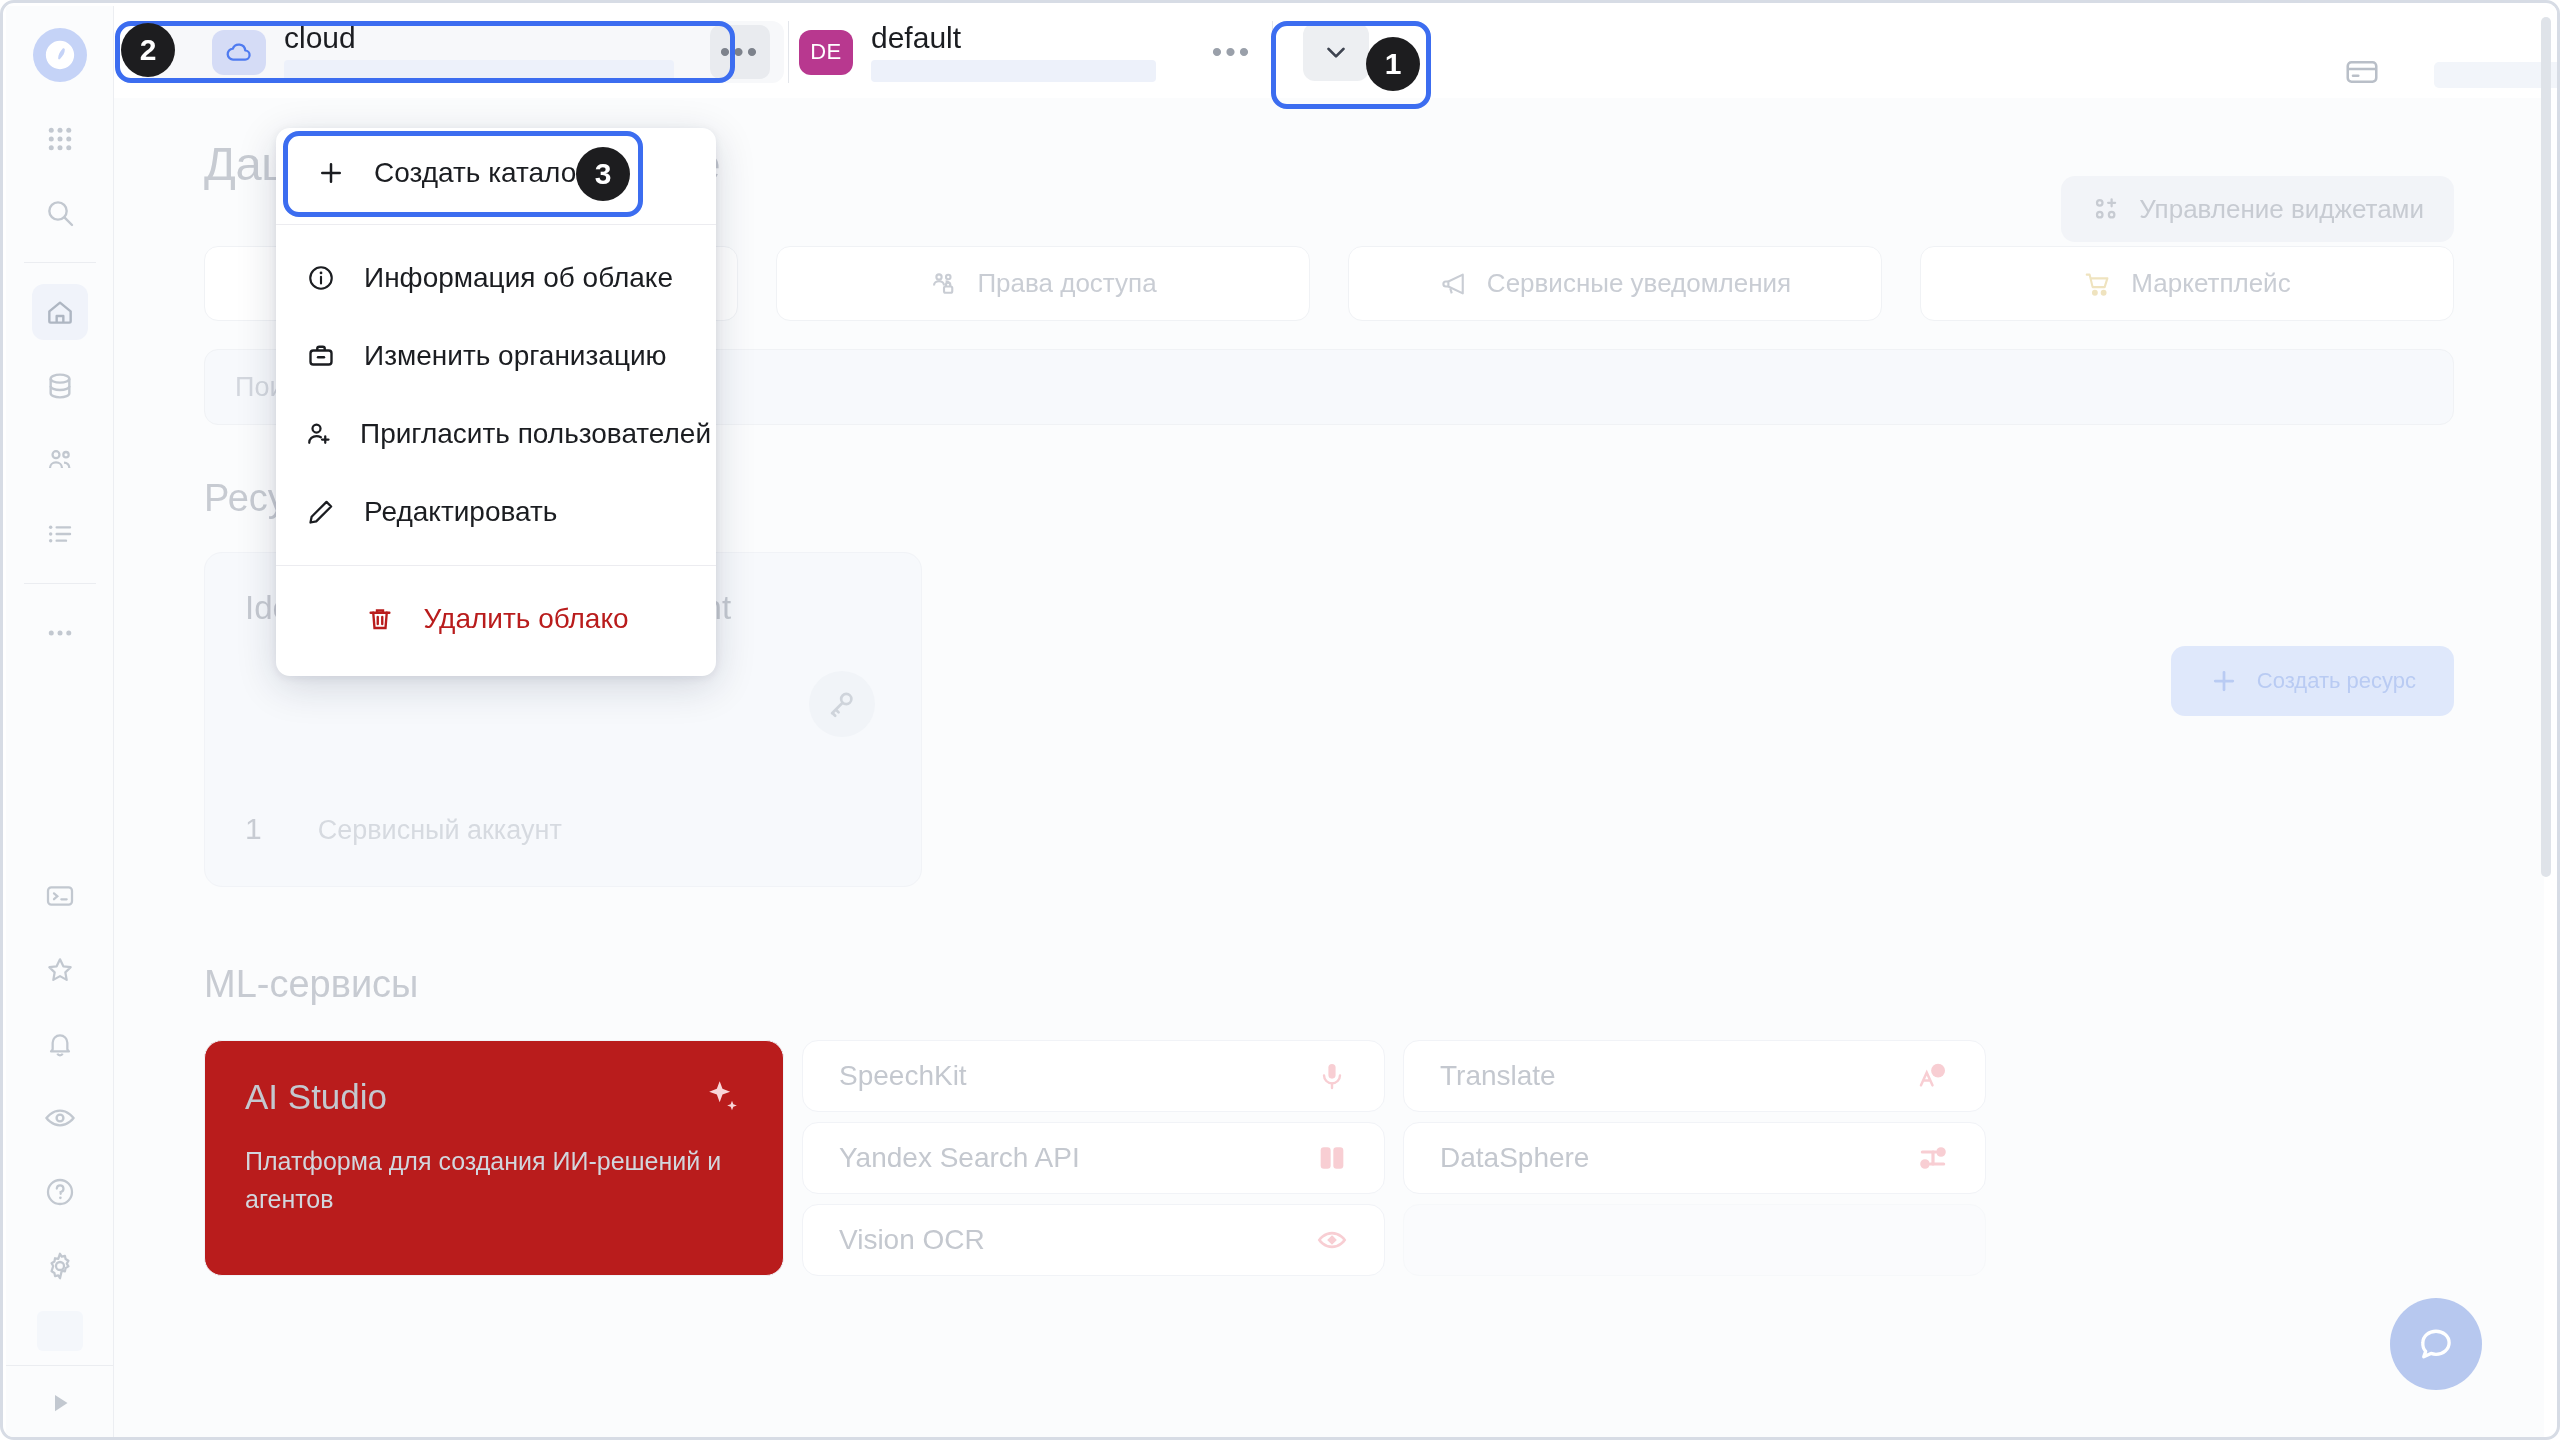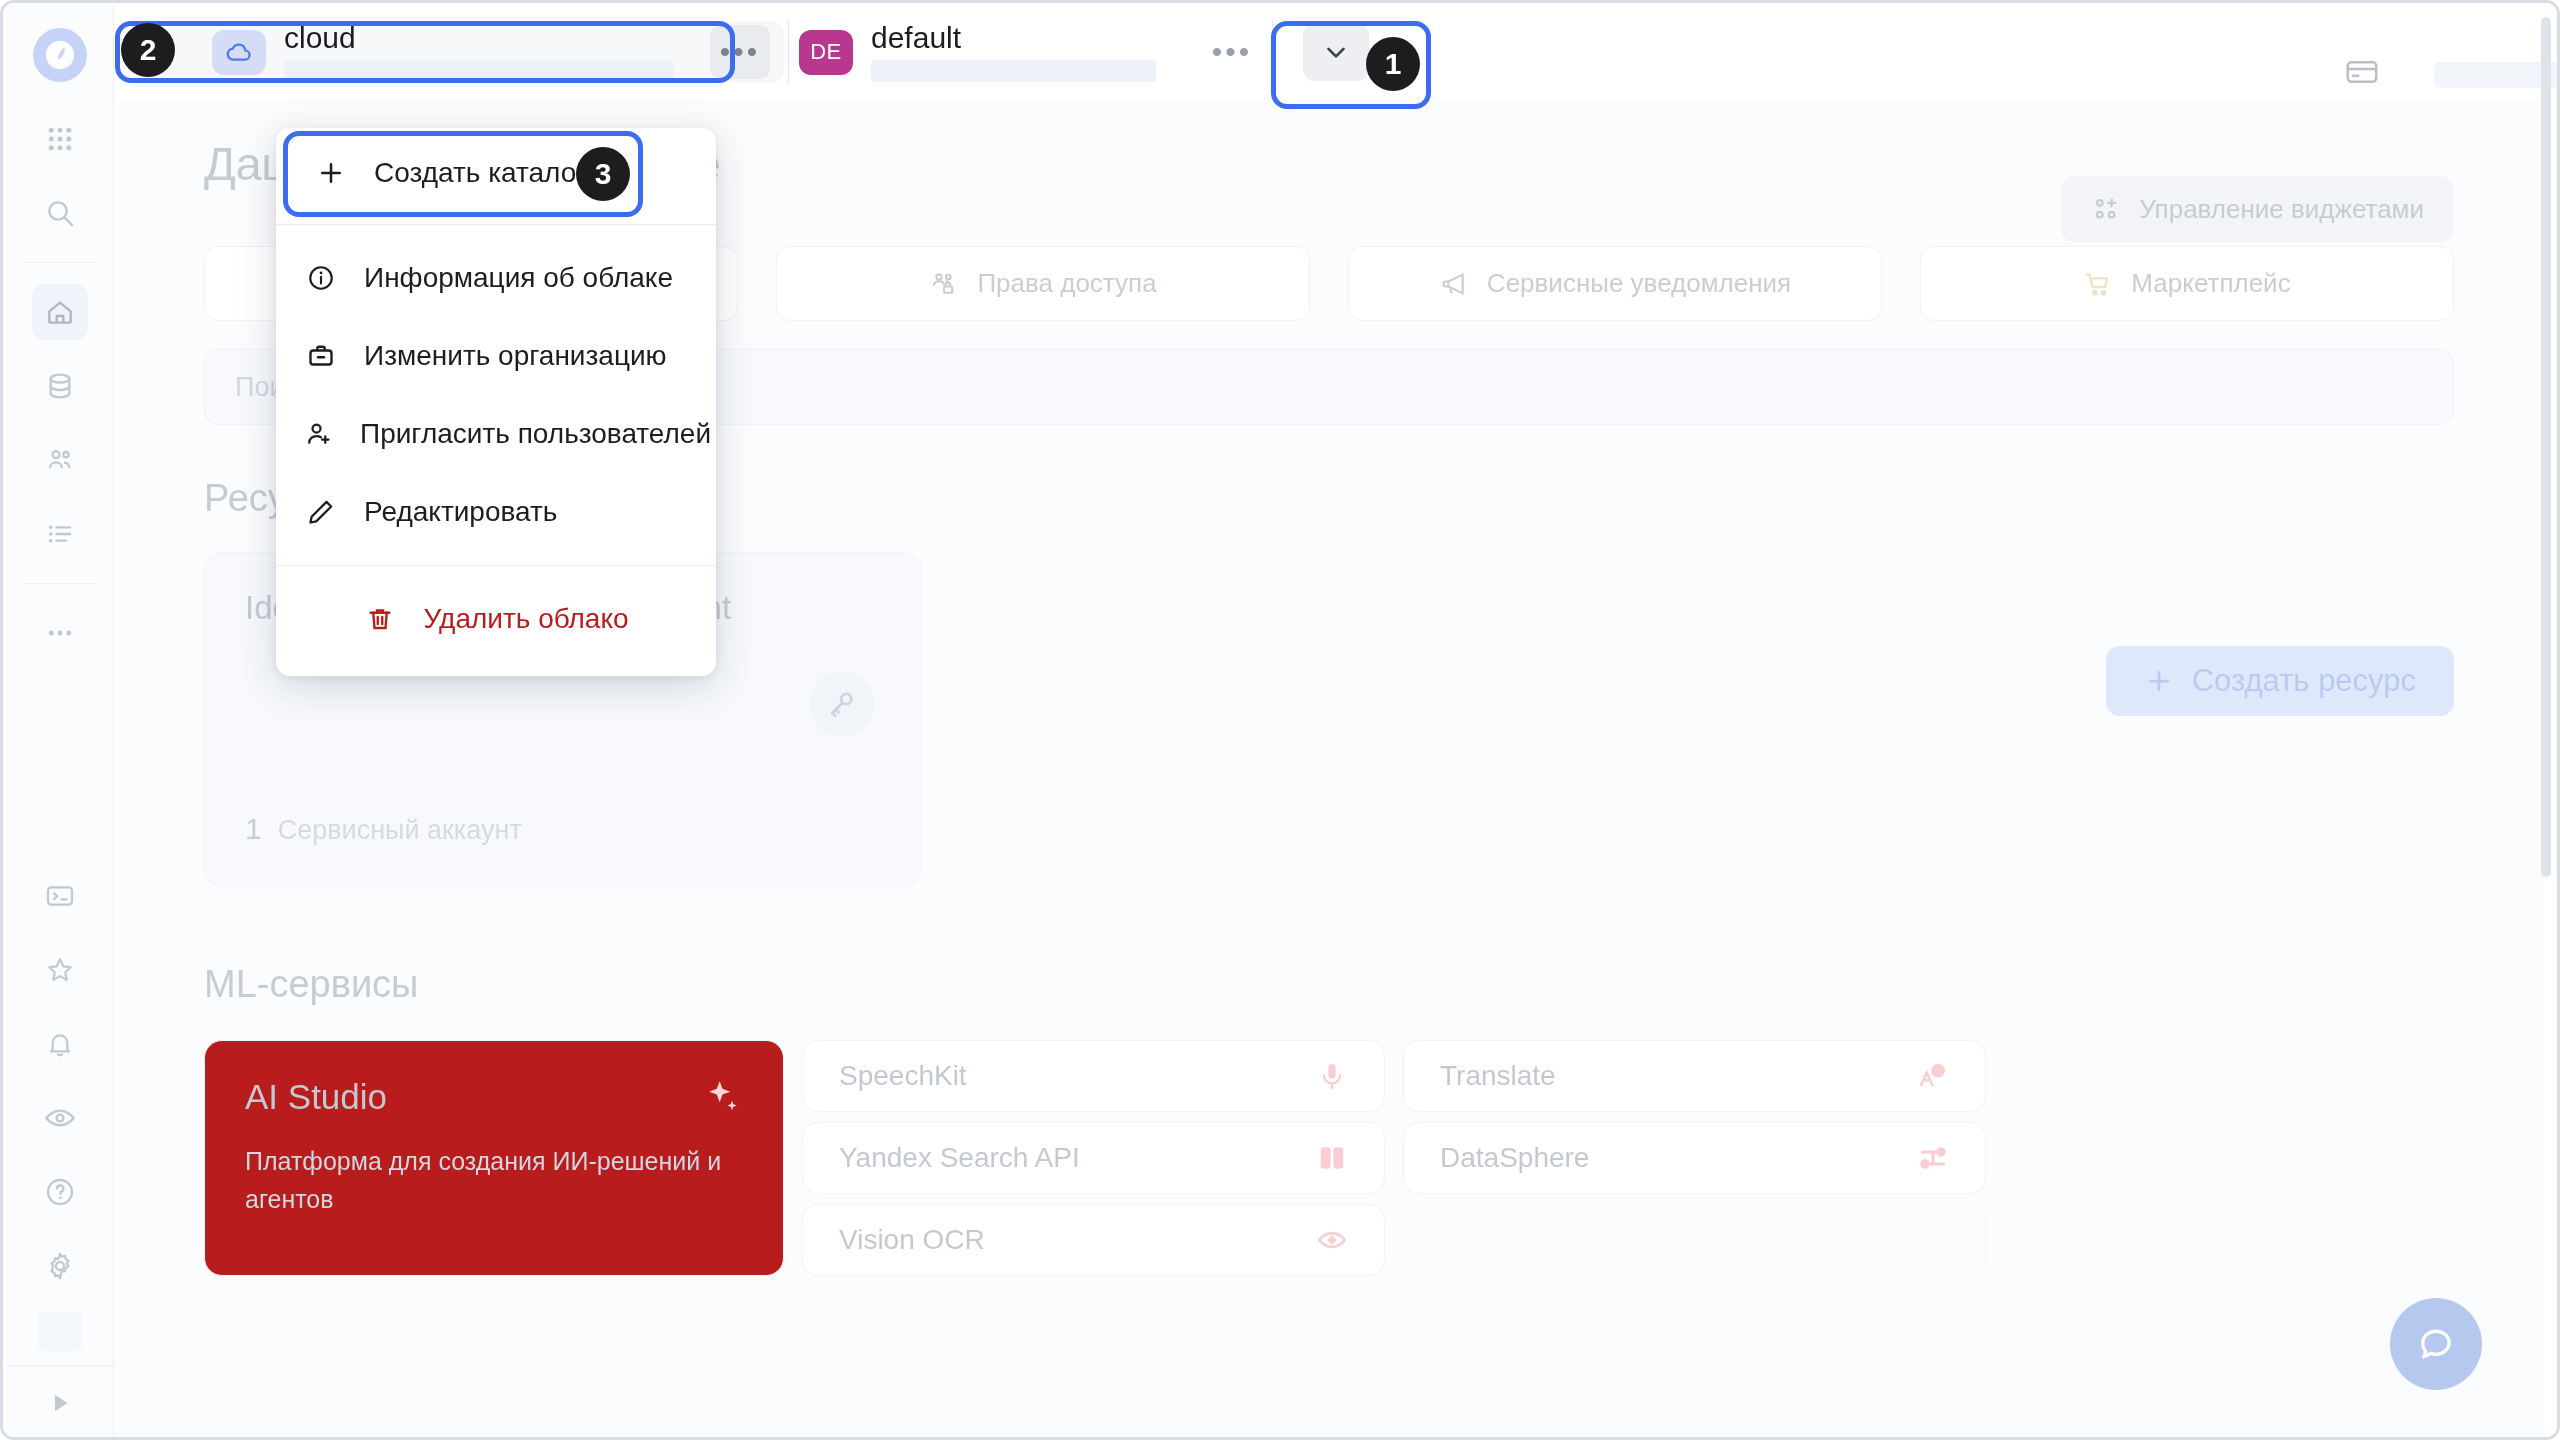--- a/index.html
+++ b/index.html
@@ -150,21 +150,21 @@
     font-size: 27px; color: #d3d7de;
   }
 
   .section-title {
     margin-top: 52px; font-size: 38px; color: #c7cbd2;
   }
   .create-btn {
     position:absolute; right: 90px; top: 510px;
     height: 70px; padding: 0 38px; border-radius: 14px;
     background: #dfe8fb; color: #b9cbf3;
-    display:flex; align-items:center; gap: 18px; font-size: 31px;
+    display:flex; align-items:center; gap: 18px; font-size: 22px;
   }
 
   .iam-card {
     margin-top: 32px;
     width: 718px; height: 335px;
     background: #f7f9fc; border: 1px solid #f1f3f7;
     border-radius: 18px;
     position: relative;
     padding: 36px 40px;
   }
@@ -174,21 +174,21 @@
     width: 66px; height: 66px; border-radius: 50%;
     background: #f1f4f8;
     display:flex; align-items:center; justify-content:center;
     color: #cfd4db;
   }
   .iam-foot {
     position:absolute; left: 40px; bottom: 40px;
     display:flex; align-items:baseline; gap: 16px;
   }
   .iam-count { font-size: 30px; color: #c8ccd3; }
-  .iam-label { font-size: 27px; color: #d6dae0; }
+  .iam-label { font-size: 27px; color: #d6dae0; margin-left: 40px; }
 
   .ml-title { margin-top: 76px; font-size: 38px; color: #c7cbd2; }
 
   .ml-grid {
     margin-top: 34px;
     display: grid;
     grid-template-columns: 580px 583px 583px;
     grid-auto-rows: 72px;
     gap: 10px 18px;
   }

